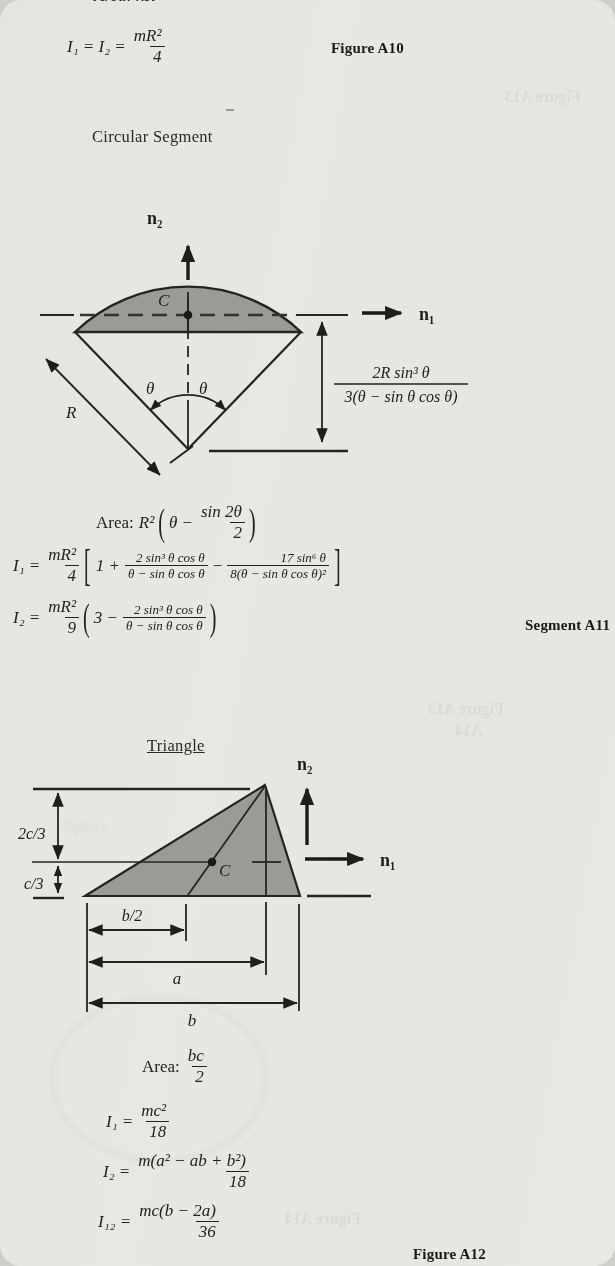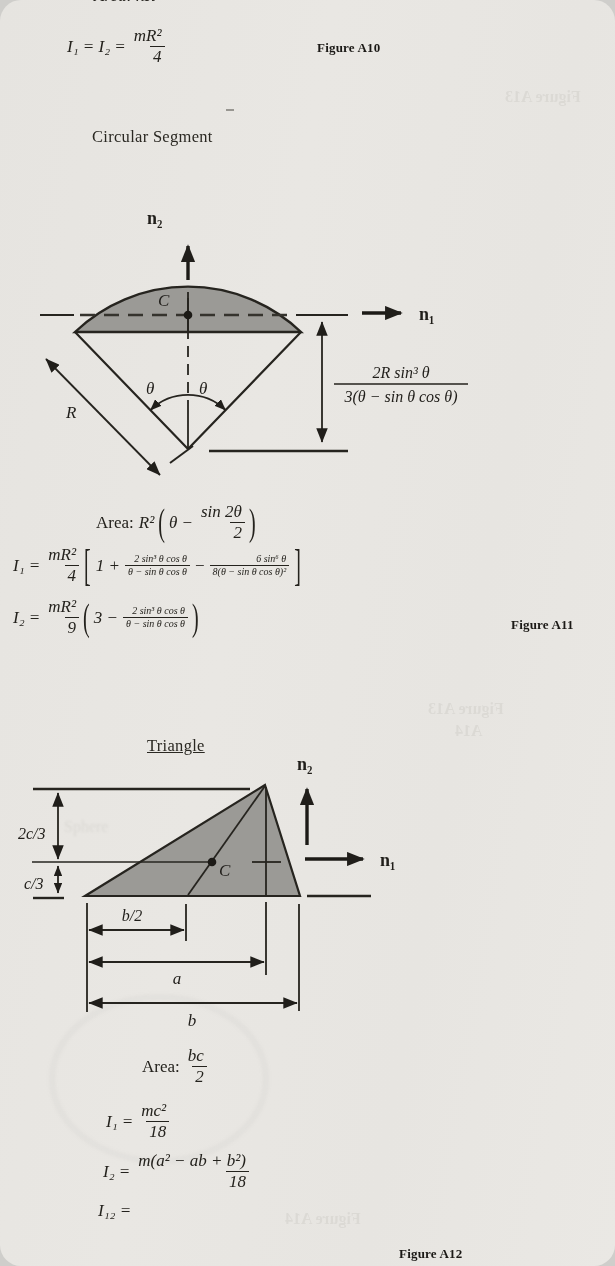--- a/index.html
+++ b/index.html
@@ -3,28 +3,28 @@
 <meta charset="utf-8">
 <style>
   html,body{margin:0;padding:0;background:#cfcecb;}
   .page{
     position:relative;width:615px;height:1266px;overflow:hidden;
     background:linear-gradient(100deg,#e6e4e0 0%,#e9e7e3 40%,#e7e5e1 70%,#eae8e4 100%);
     font-family:"Liberation Serif","DejaVu Serif",serif;color:#201e1a;border-radius:21px;
   }
   .eq{position:absolute;display:flex;align-items:center;gap:5px;
       font:17px "Liberation Serif","DejaVu Serif",serif;color:#24221d;white-space:nowrap;}
-  .eq.small-inner .frac.inner{font-size:10px;}
+  .eq.small-inner .frac.inner{font-size:13px;}
   .mi{font-style:italic;}
   .frac{display:inline-flex;flex-direction:column;align-items:flex-end;line-height:1.18;font-style:italic;}
   .frac .num{padding:0 3px;}
   .frac .den{border-top:1.5px solid #24221d;padding:0 3px;}
   .paren{display:inline-block;transform:scaleY(1.9);font-size:20px;font-style:normal;margin:0 -1px;}
   .brk{display:inline-block;transform:scaleY(2.25);font-size:20px;font-style:normal;}
-  .figlabel{position:absolute;font-weight:bold;font-size:13px;letter-spacing:.2px;color:#1b1916;}
+  .figlabel{position:absolute;font-weight:bold;font-size:15px;letter-spacing:.2px;color:#1b1916;margin-left:14px;}
   .heading{position:absolute;font-size:16.5px;color:#2a2822;letter-spacing:.3px;}
   .clip-top{position:absolute;font-size:17px;color:#24221d;}
   svg.fig{position:absolute;overflow:visible;}
   svg text{font-family:"Liberation Serif","DejaVu Serif",serif;fill:#201e1a;}
   svg text.ti{font-style:italic;font-size:17px;}
   svg text.tb{font-weight:bold;font-size:18px;}
   svg text.dimtxt{font-style:italic;font-size:16px;}
   .ghost{position:absolute;color:#8a8880;opacity:.12;filter:blur(.6px);
          font-weight:bold;font-size:16px;transform:scaleX(-1);}
   .ghost.fwd{transform:none;font-weight:normal;opacity:.14;}
@@ -118,42 +118,42 @@
       <span class="den">4</span>
     </span>
     <span class="brk">[</span>
     <span class="mi">1 +</span>
     <span class="frac inner">
       <span class="num">2 sin³ θ cos θ</span>
       <span class="den">θ − sin θ cos θ</span>
     </span>
     <span>−</span>
     <span class="frac inner">
-      <span class="num">6 sin⁶ θ</span>
+      <span class="num">17 sin⁶ θ</span>
       <span class="den">8(θ − sin θ cos θ)²</span>
     </span>
     <span class="brk">]</span>
   </div>
 
   <div class="eq small-inner" style="left:13px;top:597px;">
     <span class="mi">I₂ =</span>
     <span class="frac">
       <span class="num">mR²</span>
       <span class="den">9</span>
     </span>
     <span class="paren">(</span>
     <span class="mi">3 −</span>
     <span class="frac inner">
       <span class="num">2 sin³ θ cos θ</span>
       <span class="den">θ − sin θ cos θ</span>
     </span>
     <span class="paren">)</span>
   </div>
 
-  <div class="figlabel" style="left:511px;top:617px;">Figure A11</div>
+  <div class="figlabel" style="left:511px;top:617px;">Segment A11</div>
 
   <div class="heading" style="left:147px;top:736px;text-decoration:underline;">Triangle</div>
 
   <svg class="fig" style="left:0;top:748px;" width="490" height="292" viewBox="0 748 490 292">
     <line x1="33" y1="789" x2="250" y2="789" stroke="#26241f" stroke-width="2.4"></line>
     <path d="M265,785 L300,896 L85,896 Z" fill="#9b9a96" stroke="#26241f" stroke-width="2.2"></path>
     <line x1="265" y1="786" x2="188" y2="895" stroke="#26241f" stroke-width="1.8"></line>
     <line x1="266" y1="787" x2="266" y2="895" stroke="#26241f" stroke-width="1.8"></line>
     <line x1="32" y1="862" x2="212" y2="862" stroke="#26241f" stroke-width="1.6"></line>
     <line x1="252" y1="862" x2="281" y2="862" stroke="#26241f" stroke-width="1.8"></line>
@@ -200,17 +200,21 @@
   <div class="eq" style="left:103px;top:1151px;">
     <span class="mi">I₂ =</span>
     <span class="frac">
       <span class="num">m(a² − ab + b²)</span>
       <span class="den">18</span>
     </span>
   </div>
 
   <div class="eq" style="left:98px;top:1201px;">
     <span class="mi">I₁₂ =</span>
+    <span class="frac">
+      <span class="num">mc(b − 2a)</span>
+      <span class="den">36</span>
+    </span>
   </div>
 
   <div class="figlabel" style="left:399px;top:1246px;">Figure A12</div>
 
 </div>
 
 </body></html>

